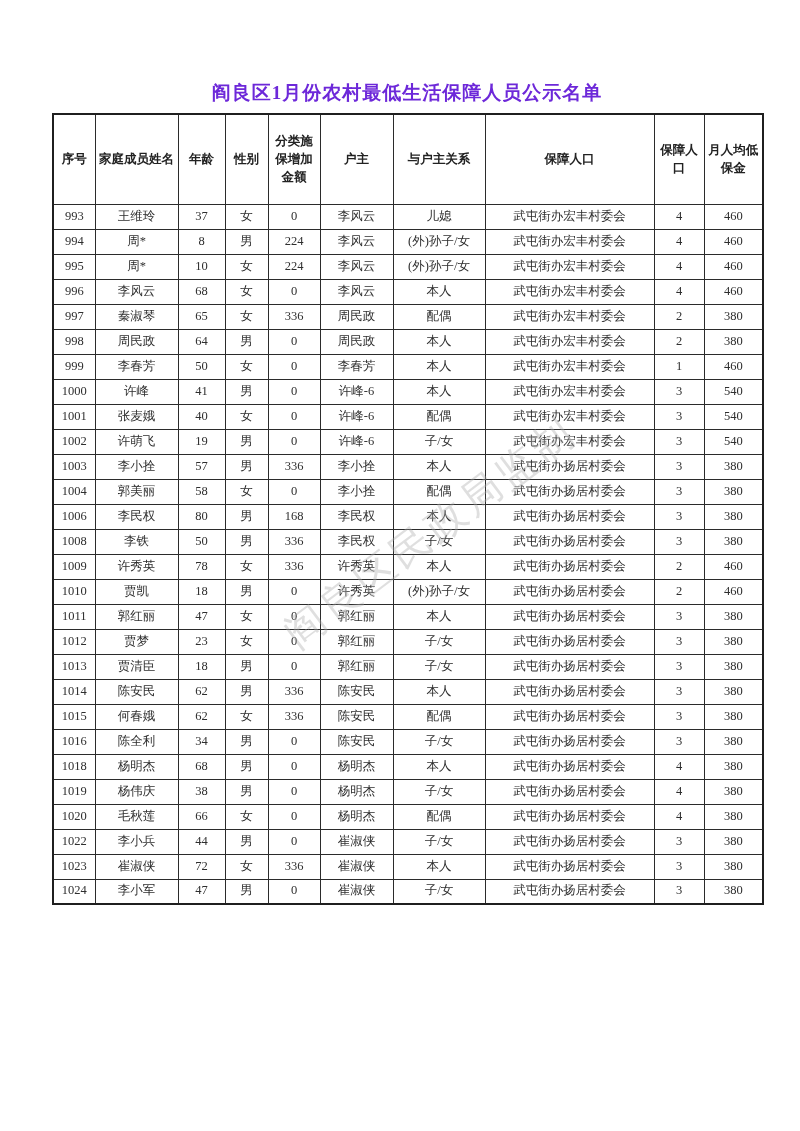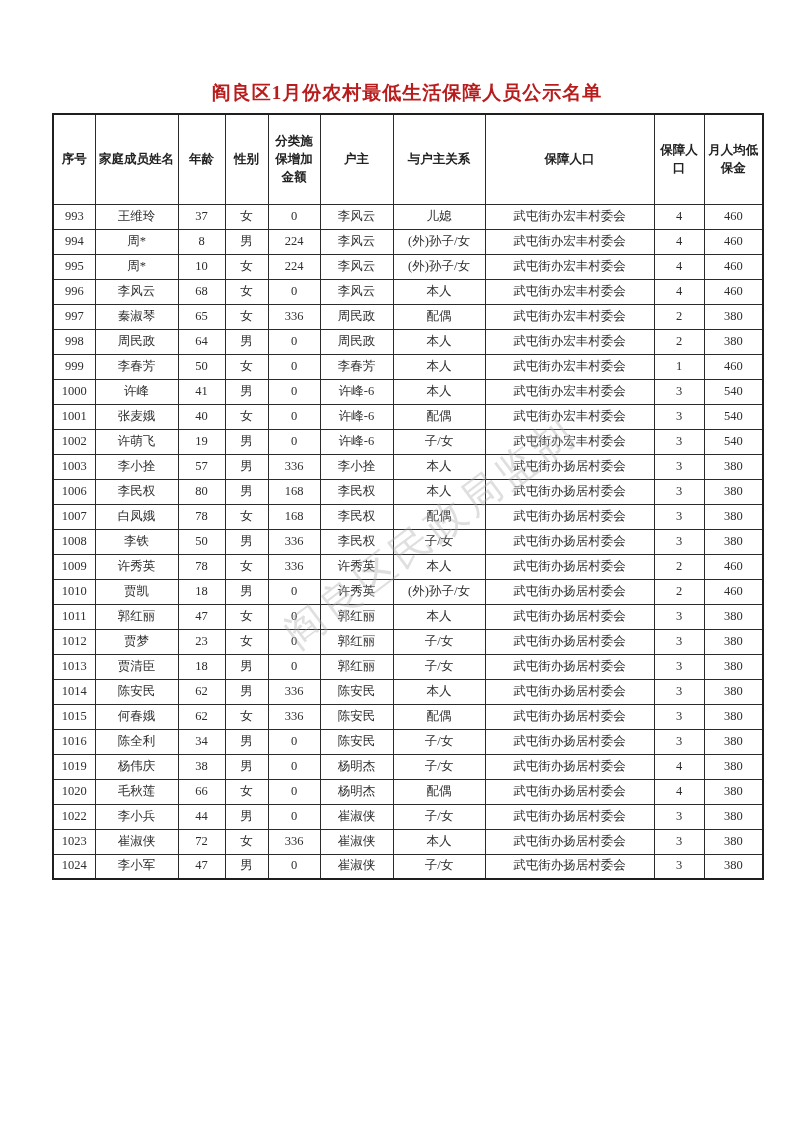--- a/index.html
+++ b/index.html
@@ -15,21 +15,21 @@
   }
 
   .doc-title {
     position: absolute;
     top: 80px;
     left: 52px;
     width: 710px;
     text-align: center;
     font-size: 19px;
     font-weight: 700;
-    color: #b91c1c;
+    color: #6d28d9;
     letter-spacing: 1px;
   }
 
   table.roster {
     position: absolute;
     top: 113px;
     left: 52px;
     width: 710px;
     border-collapse: collapse;
     table-layout: fixed;
@@ -252,44 +252,44 @@
           <td>57</td>
           <td>男</td>
           <td>336</td>
           <td>李小拴</td>
           <td>本人</td>
           <td>武屯街办扬居村委会</td>
           <td>3</td>
           <td>380</td>
         </tr>
         <tr>
+          <td>1004</td>
+          <td>郭美丽</td>
+          <td>58</td>
+          <td>女</td>
+          <td>0</td>
+          <td>李小拴</td>
+          <td>配偶</td>
+          <td>武屯街办扬居村委会</td>
+          <td>3</td>
+          <td>380</td>
+        </tr>
+        <tr>
           <td>1006</td>
           <td>李民权</td>
           <td>80</td>
           <td>男</td>
           <td>168</td>
           <td>李民权</td>
           <td>本人</td>
           <td>武屯街办扬居村委会</td>
           <td>3</td>
           <td>380</td>
         </tr>
         <tr>
-          <td>1007</td>
-          <td>白凤娥</td>
-          <td>78</td>
-          <td>女</td>
-          <td>168</td>
-          <td>李民权</td>
-          <td>配偶</td>
-          <td>武屯街办扬居村委会</td>
-          <td>3</td>
-          <td>380</td>
-        </tr>
-        <tr>
           <td>1008</td>
           <td>李铁</td>
           <td>50</td>
           <td>男</td>
           <td>336</td>
           <td>李民权</td>
           <td>子/女</td>
           <td>武屯街办扬居村委会</td>
           <td>3</td>
           <td>380</td>
@@ -384,20 +384,32 @@
           <td>34</td>
           <td>男</td>
           <td>0</td>
           <td>陈安民</td>
           <td>子/女</td>
           <td>武屯街办扬居村委会</td>
           <td>3</td>
           <td>380</td>
         </tr>
         <tr>
+          <td>1018</td>
+          <td>杨明杰</td>
+          <td>68</td>
+          <td>男</td>
+          <td>0</td>
+          <td>杨明杰</td>
+          <td>本人</td>
+          <td>武屯街办扬居村委会</td>
+          <td>4</td>
+          <td>380</td>
+        </tr>
+        <tr>
           <td>1019</td>
           <td>杨伟庆</td>
           <td>38</td>
           <td>男</td>
           <td>0</td>
           <td>杨明杰</td>
           <td>子/女</td>
           <td>武屯街办扬居村委会</td>
           <td>4</td>
           <td>380</td>

